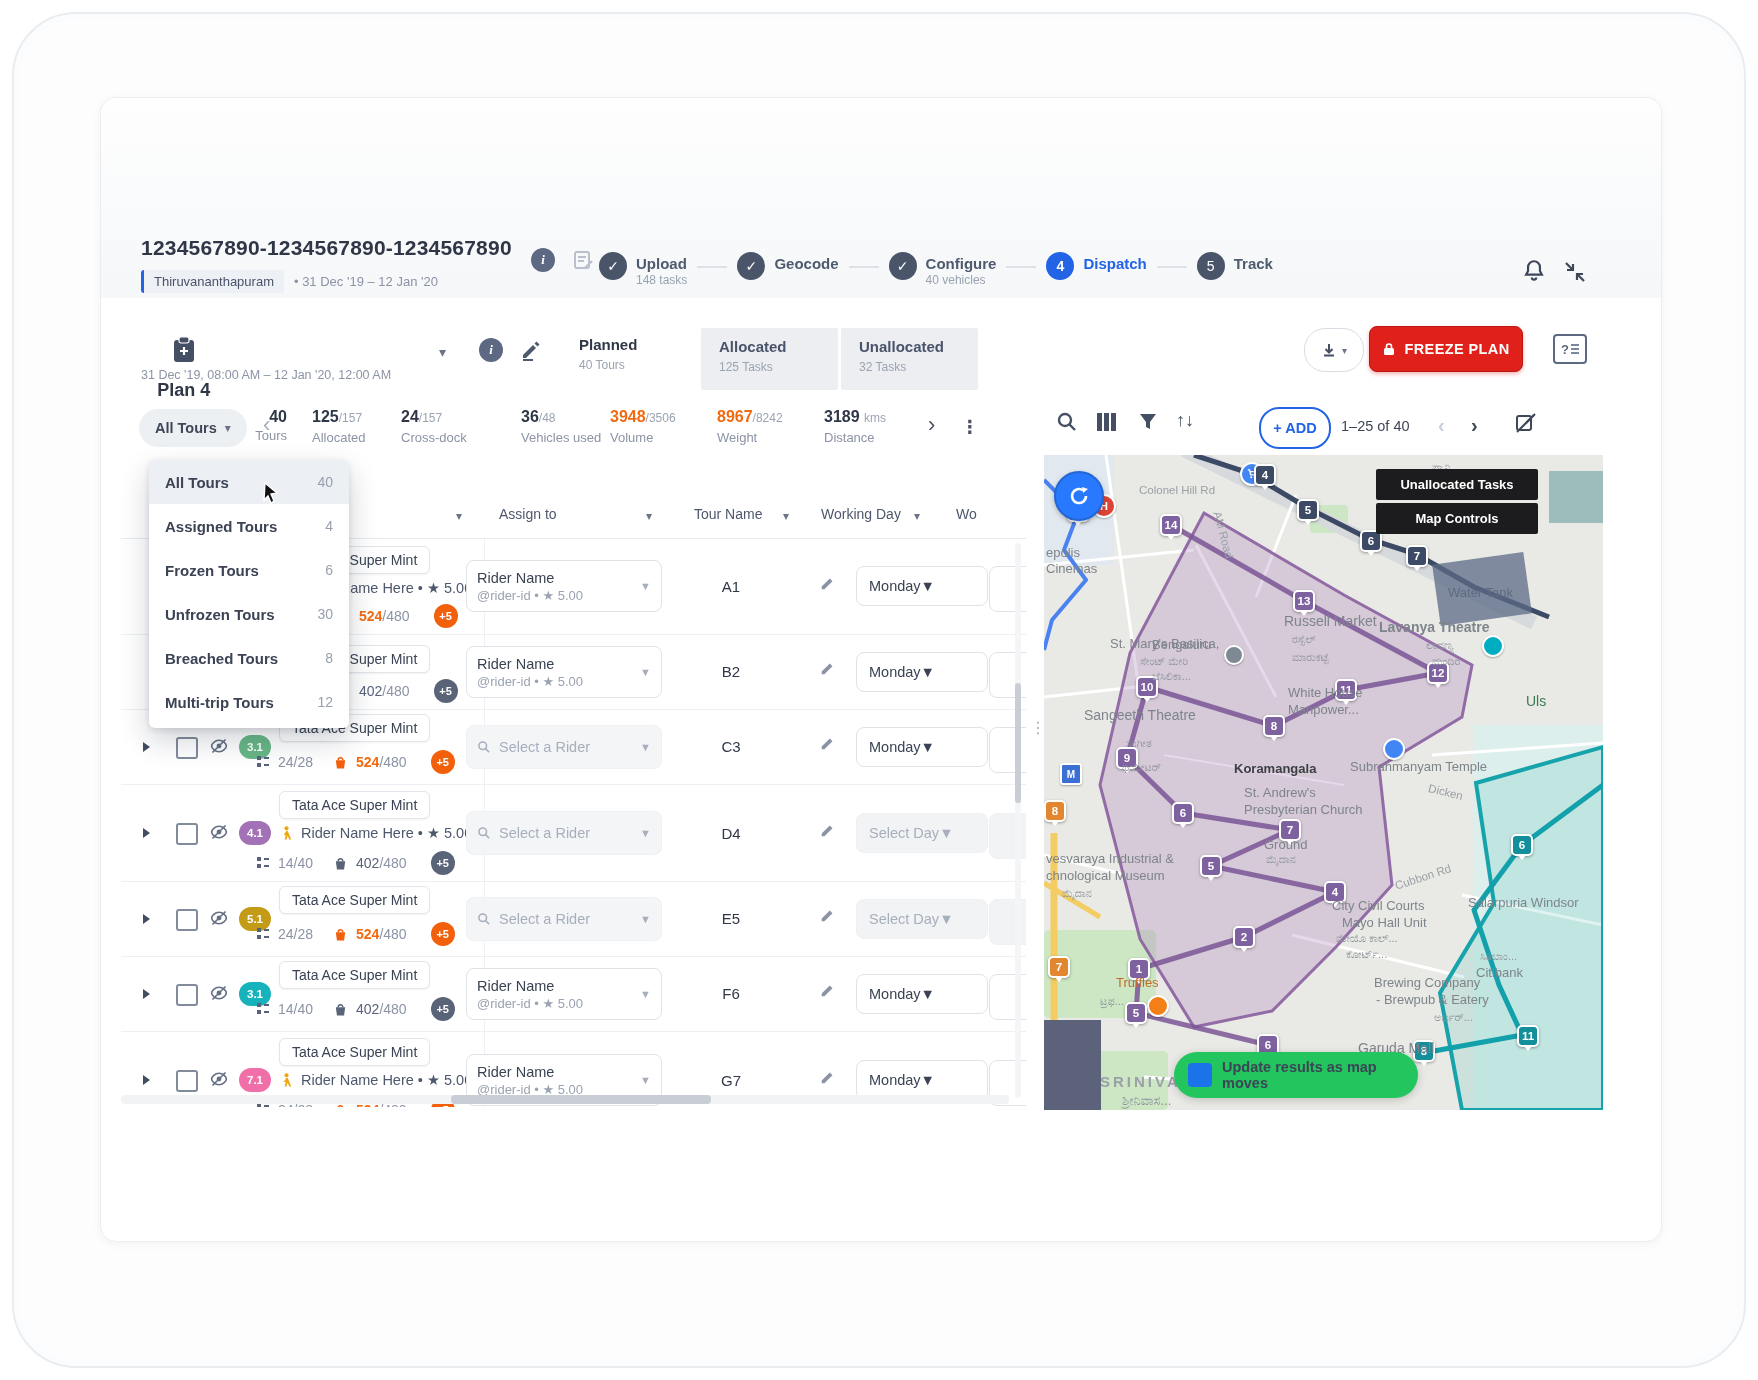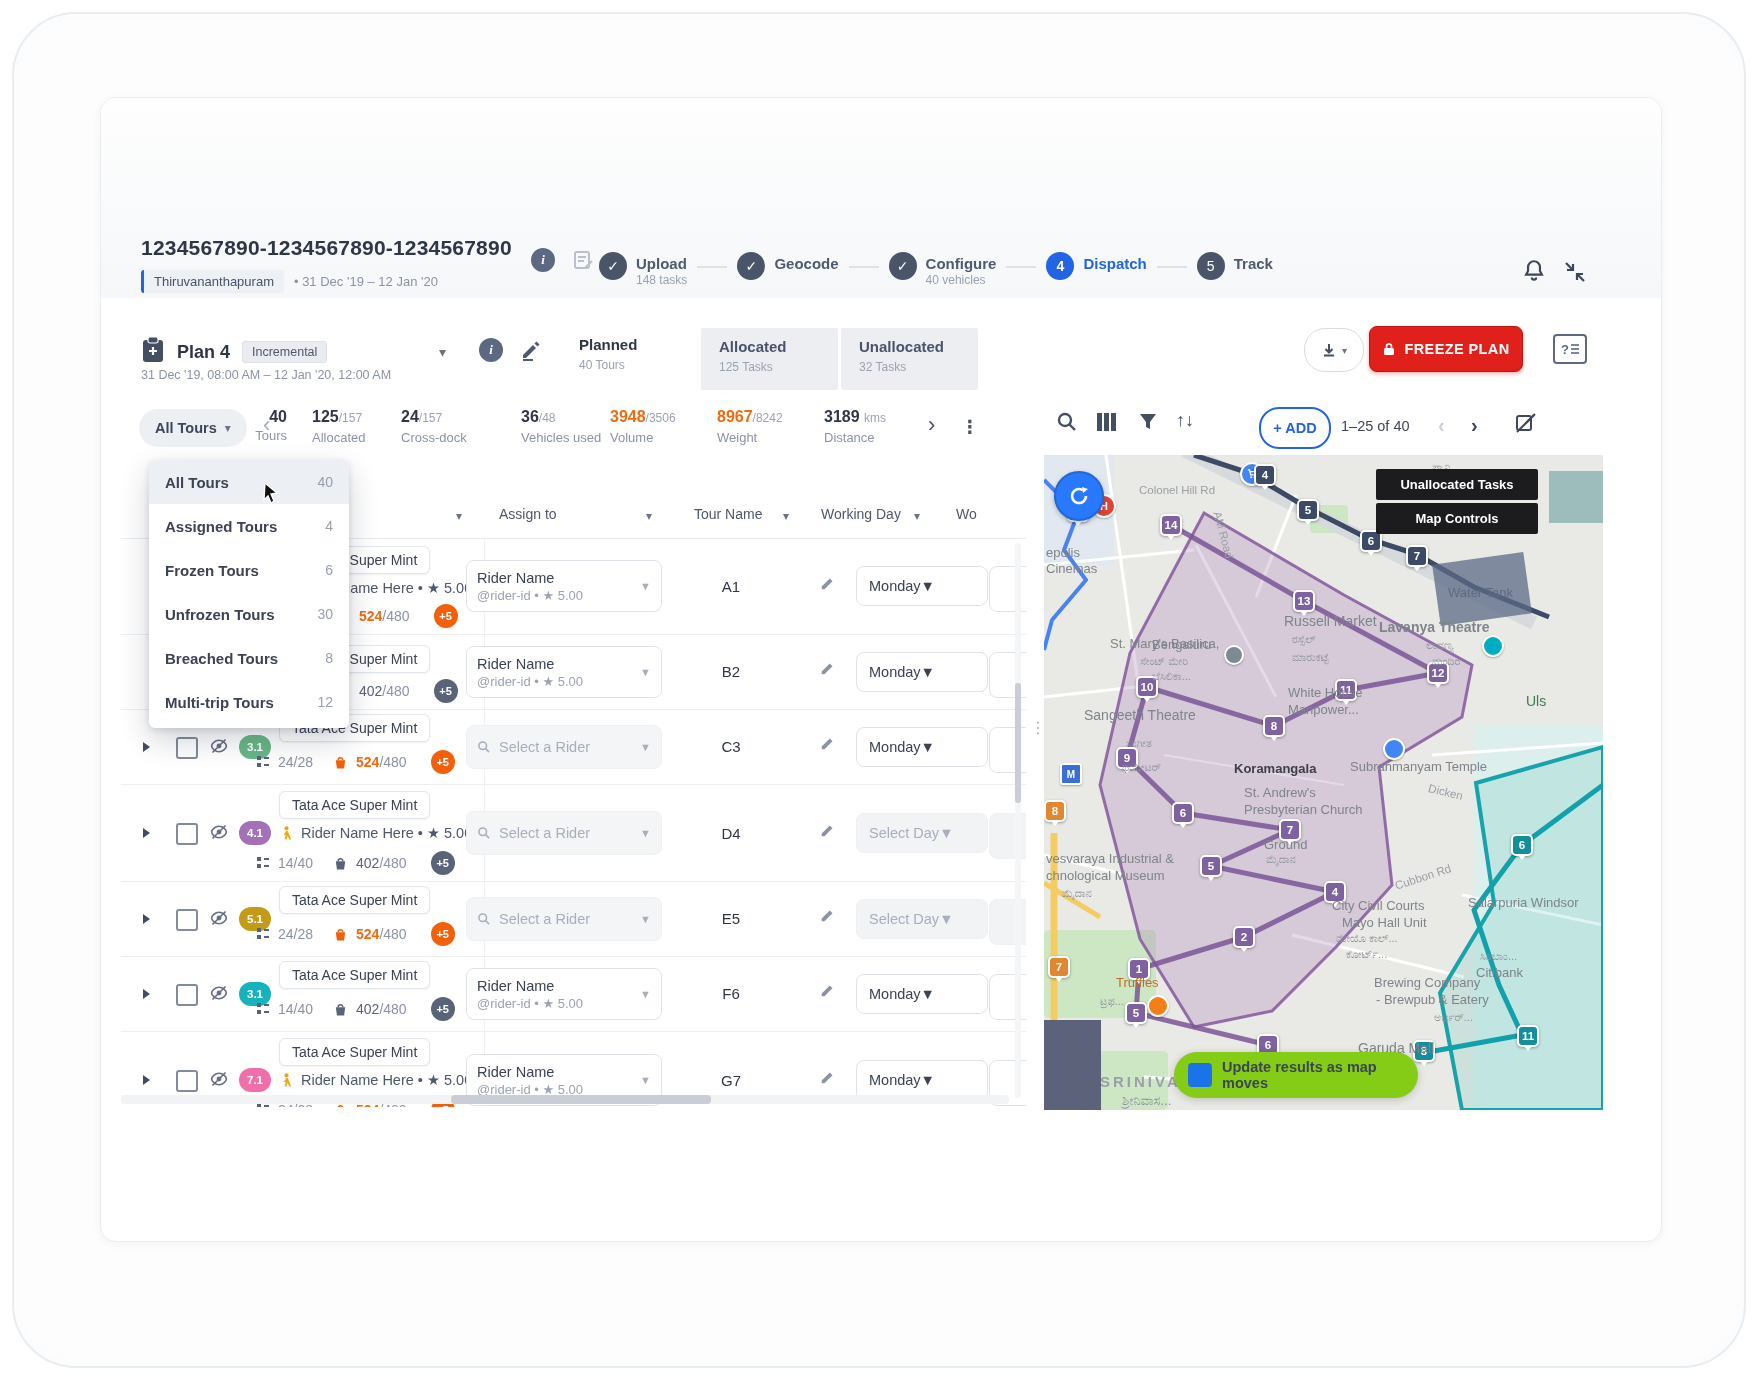--- a/index.html
+++ b/index.html
@@ -28,21 +28,21 @@
   .step{display:flex;align-items:flex-start;gap:9px;}
   .step-circle{width:28px;height:28px;border-radius:50%;background:#4a5569;color:#fff;font-size:14px;display:flex;align-items:center;justify-content:center;flex:0 0 auto;margin-top:2px;}
   .step.active .step-circle{background:#2264e5;font-weight:bold;}
   .step-label{font-size:15px;font-weight:bold;color:#4e5a6e;line-height:18px;padding-top:5px;}
   .step.active .step-label{color:#2264e5;}
   .step-sub{font-size:12px;color:#9aa3b2;line-height:15px;}
   .connector{width:30px;height:2px;background:#dde2e8;margin:16px 10px 0 10px;flex:0 0 auto;}
 
   
   .plan-bar{position:absolute;left:0;top:200px;right:0;height:100px;background:#fff;border-bottom:1px solid #e9ebef;}
-  .plan-left{position:absolute;left:40px;top:38px;display:flex;align-items:center;gap:12px;}
+  .plan-left{position:absolute;left:40px;top:38px;display:flex;align-items:center;gap:12px;flex-direction:column;}
   .plan-name{font-size:18px;font-weight:bold;color:#2f3747;}
   .plan-type{background:#e9ecf0;border:1px solid #dde1e7;border-radius:3px;padding:3px 9px;font-size:12.5px;color:#4e586c;}
   .plan-dates{position:absolute;left:40px;top:70px;font-size:12.5px;color:#8b93a5;}
   .caret{display:inline-block;color:#6b7486;font-size:12px;}
   .tab{position:absolute;top:38px;height:58px;display:flex;flex-direction:column;align-items:flex-start;justify-content:flex-start;}
   .tab .t-label{font-size:15px;font-weight:bold;color:#2f3747;}
   .tab .t-sub{font-size:12px;color:#9aa3b2;margin-top:5px;}
   .tab.gray{background:#eceef1;border-radius:2px;top:30px;height:62px;padding:10px 0 0 18px;box-sizing:border-box;}
   .tab.gray .t-label{color:#49536a;font-weight:bold;}
   .dl-btn{position:absolute;left:1203px;top:30px;width:58px;height:42px;border:1px solid #d9dde3;border-radius:21px;background:#fff;display:flex;align-items:center;justify-content:center;gap:5px;}
@@ -117,21 +117,21 @@
   .map-label.bold-dark{color:#3c4043;font-weight:bold;}
   .map-label.road{color:#9aa0a6;font-size:11.5px;}
   .map-label.big{font-size:15px;letter-spacing:3px;color:#9aa0a6;font-weight:bold;}
   .map-label.green{color:#3c7a52;font-size:14px;}
   .mk{position:absolute;min-width:22px;height:22px;border-radius:5px;border:2px solid #fff;color:#fff;font-size:11.5px;font-weight:bold;display:flex;align-items:center;justify-content:center;box-shadow:0 1px 3px rgba(0,0,0,.35);box-sizing:border-box;padding:0 2px;}
   .mk:after{content:"";position:absolute;left:50%;bottom:-6px;margin-left:-4px;border-left:4px solid transparent;border-right:4px solid transparent;border-top:5px solid #fff;}
   .mk-p{background:#7e62a0;} .mk-n{background:#3d4a66;} .mk-t{background:#128f9b;} .mk-o{background:#e2862f;}
   .poi{position:absolute;border-radius:50%;display:flex;align-items:center;justify-content:center;color:#fff;font-weight:bold;border:2px solid #fff;box-shadow:0 1px 2px rgba(0,0,0,.3);}
   .map-btn{position:absolute;left:332px;width:162px;height:31px;background:#1c1c1e;color:#fff;font-size:13px;font-weight:bold;display:flex;align-items:center;justify-content:center;border-radius:2px;}
   .refresh-btn{position:absolute;left:10px;top:16px;width:46px;height:46px;border-radius:50%;background:#2979ff;border:2px solid #2167d8;display:flex;align-items:center;justify-content:center;box-shadow:0 2px 5px rgba(0,0,0,.25);}
-  .update-pill{position:absolute;left:130px;top:597px;width:244px;height:46px;background:#84cc16;border-radius:24px;box-shadow:0 2px 8px rgba(0,0,0,.18);display:flex;align-items:center;gap:10px;padding:0 14px;box-sizing:border-box;}
+  .update-pill{position:absolute;left:130px;top:597px;width:244px;height:46px;background:#22c55e;border-radius:24px;box-shadow:0 2px 8px rgba(0,0,0,.18);display:flex;align-items:center;gap:10px;padding:0 14px;box-sizing:border-box;}
   .update-check{width:24px;height:24px;border-radius:4px;background:#1a73e8;flex:0 0 auto;}
   .update-txt{font-size:14.5px;font-weight:bold;color:#3b4556;}
   .slate-rect{position:absolute;left:0;top:565px;width:57px;height:90px;background:#5b6279;}
   .panel-handle{position:absolute;left:929px;top:620px;color:#aab2c0;font-size:16px;letter-spacing:-2px;}
 </style>
 </head>
 <body>
 
 <div class="frame"></div>
 <div class="app">

